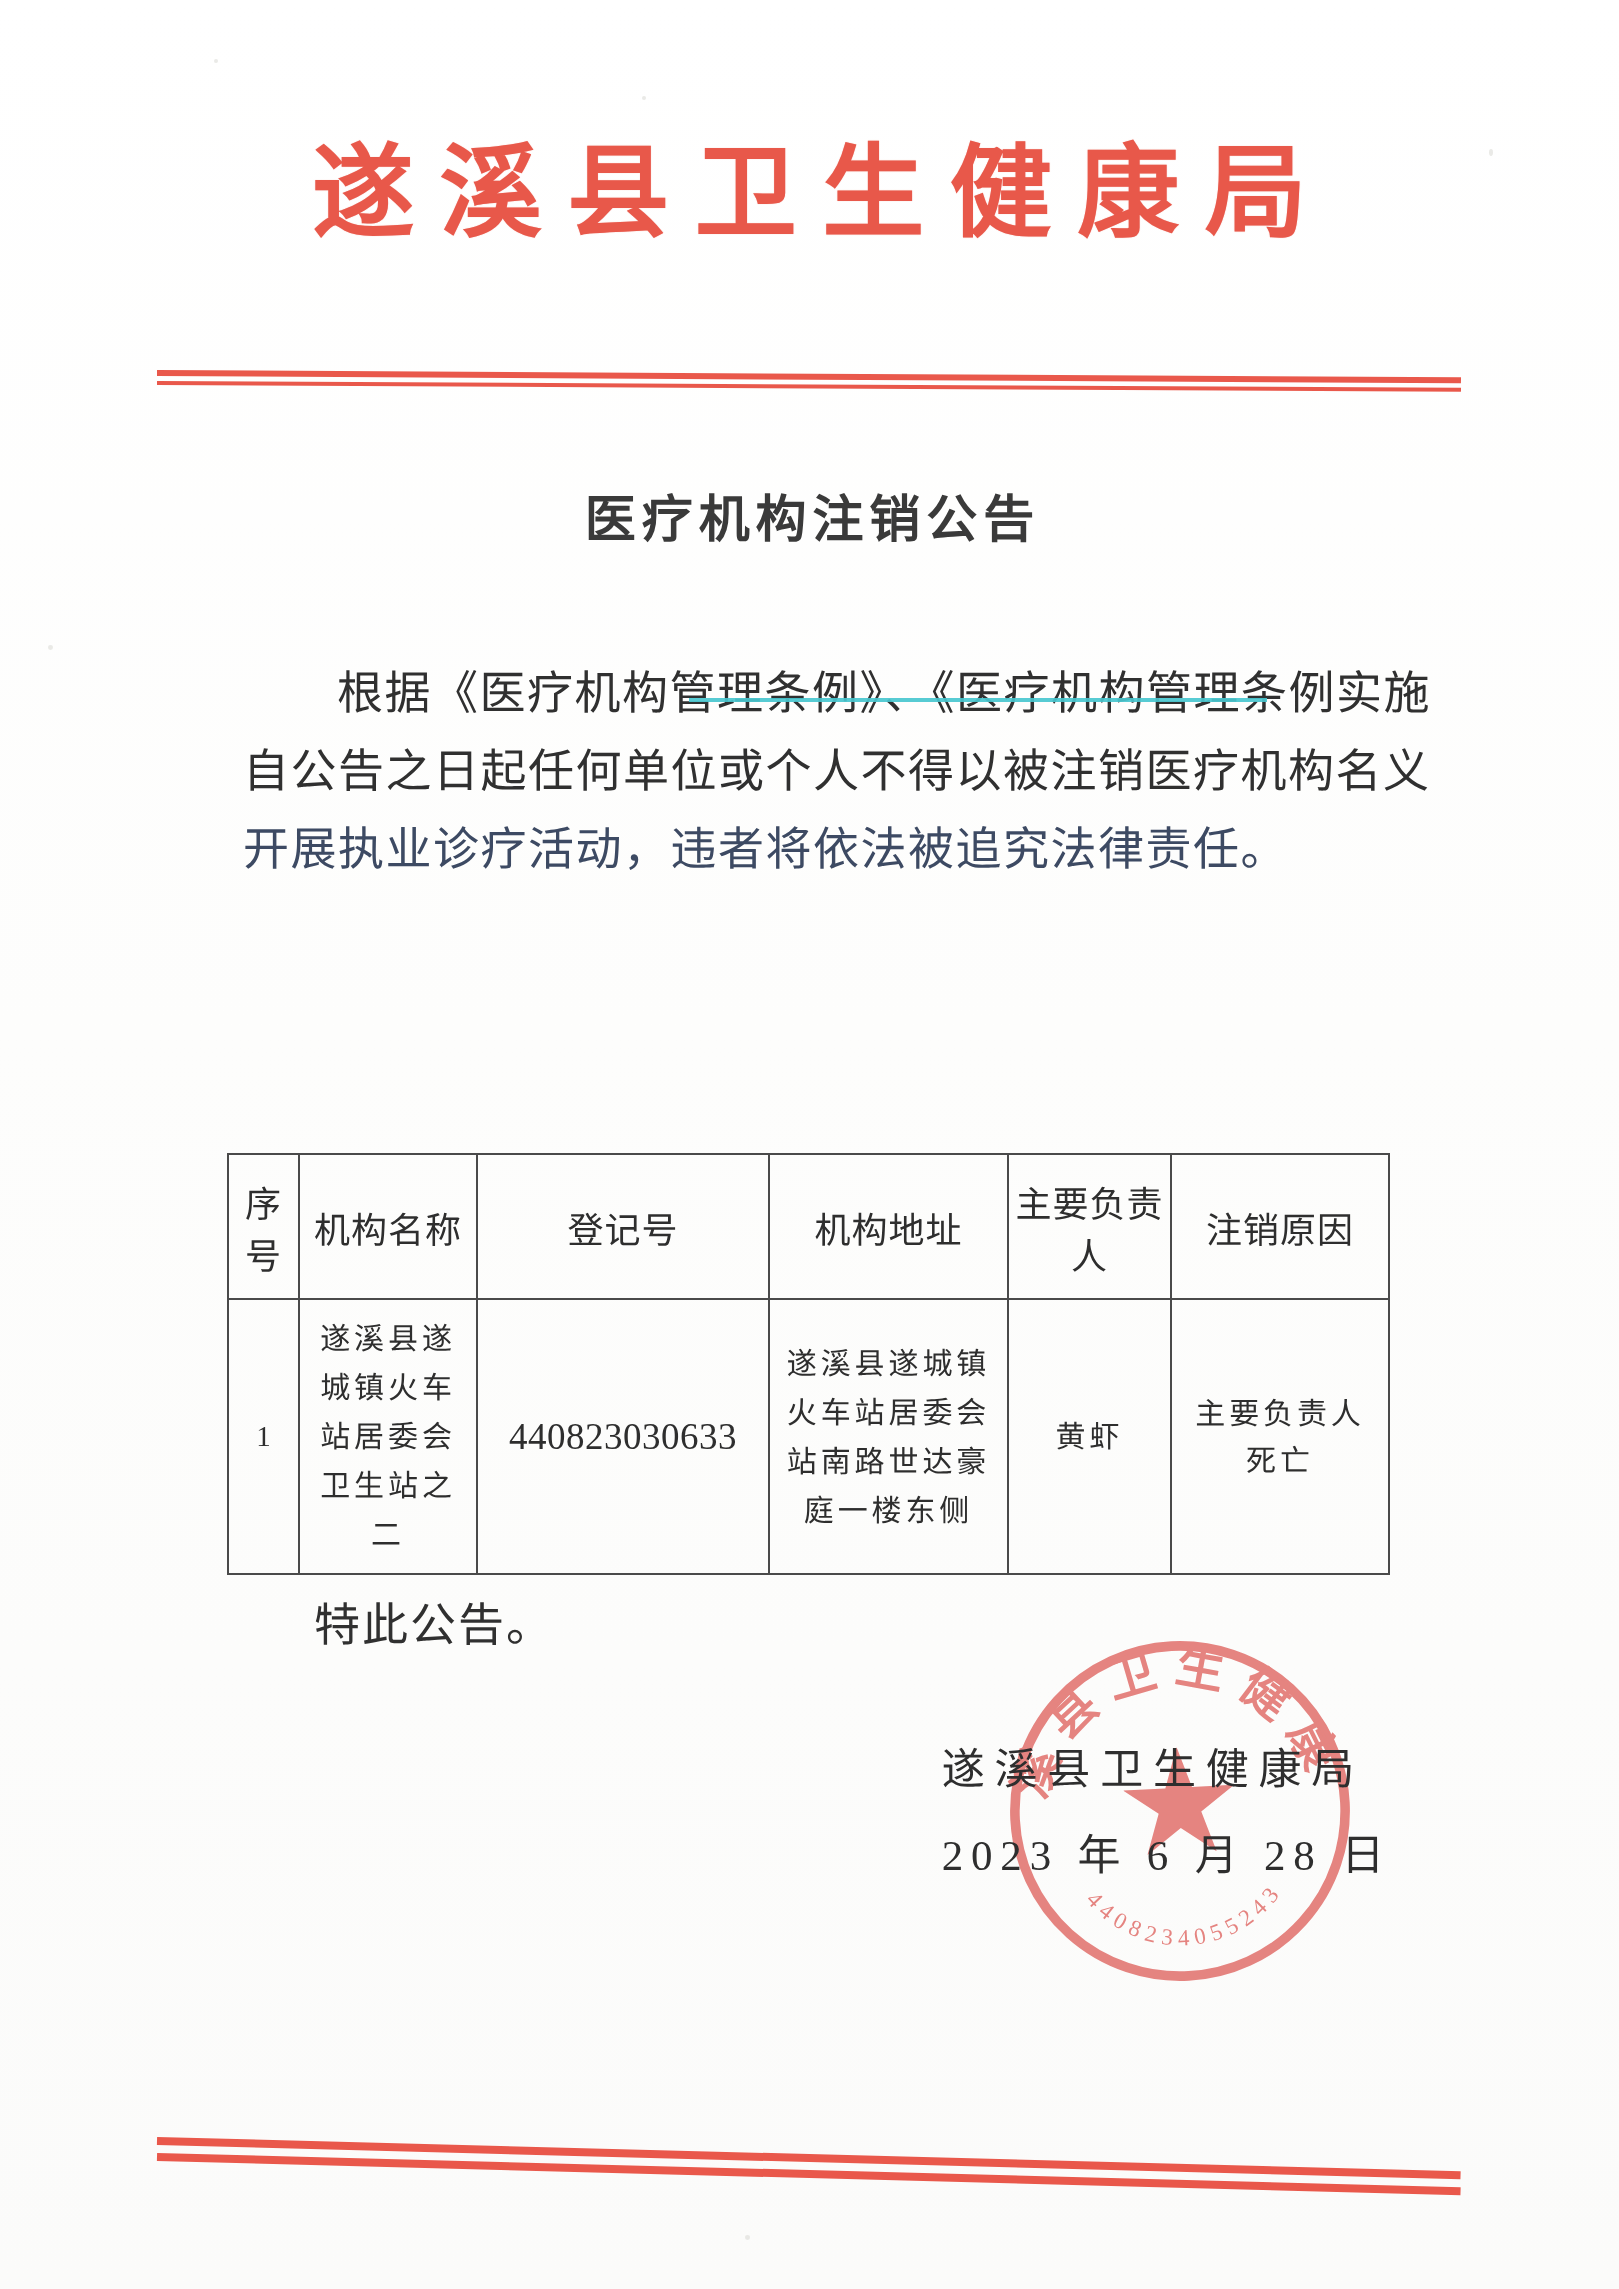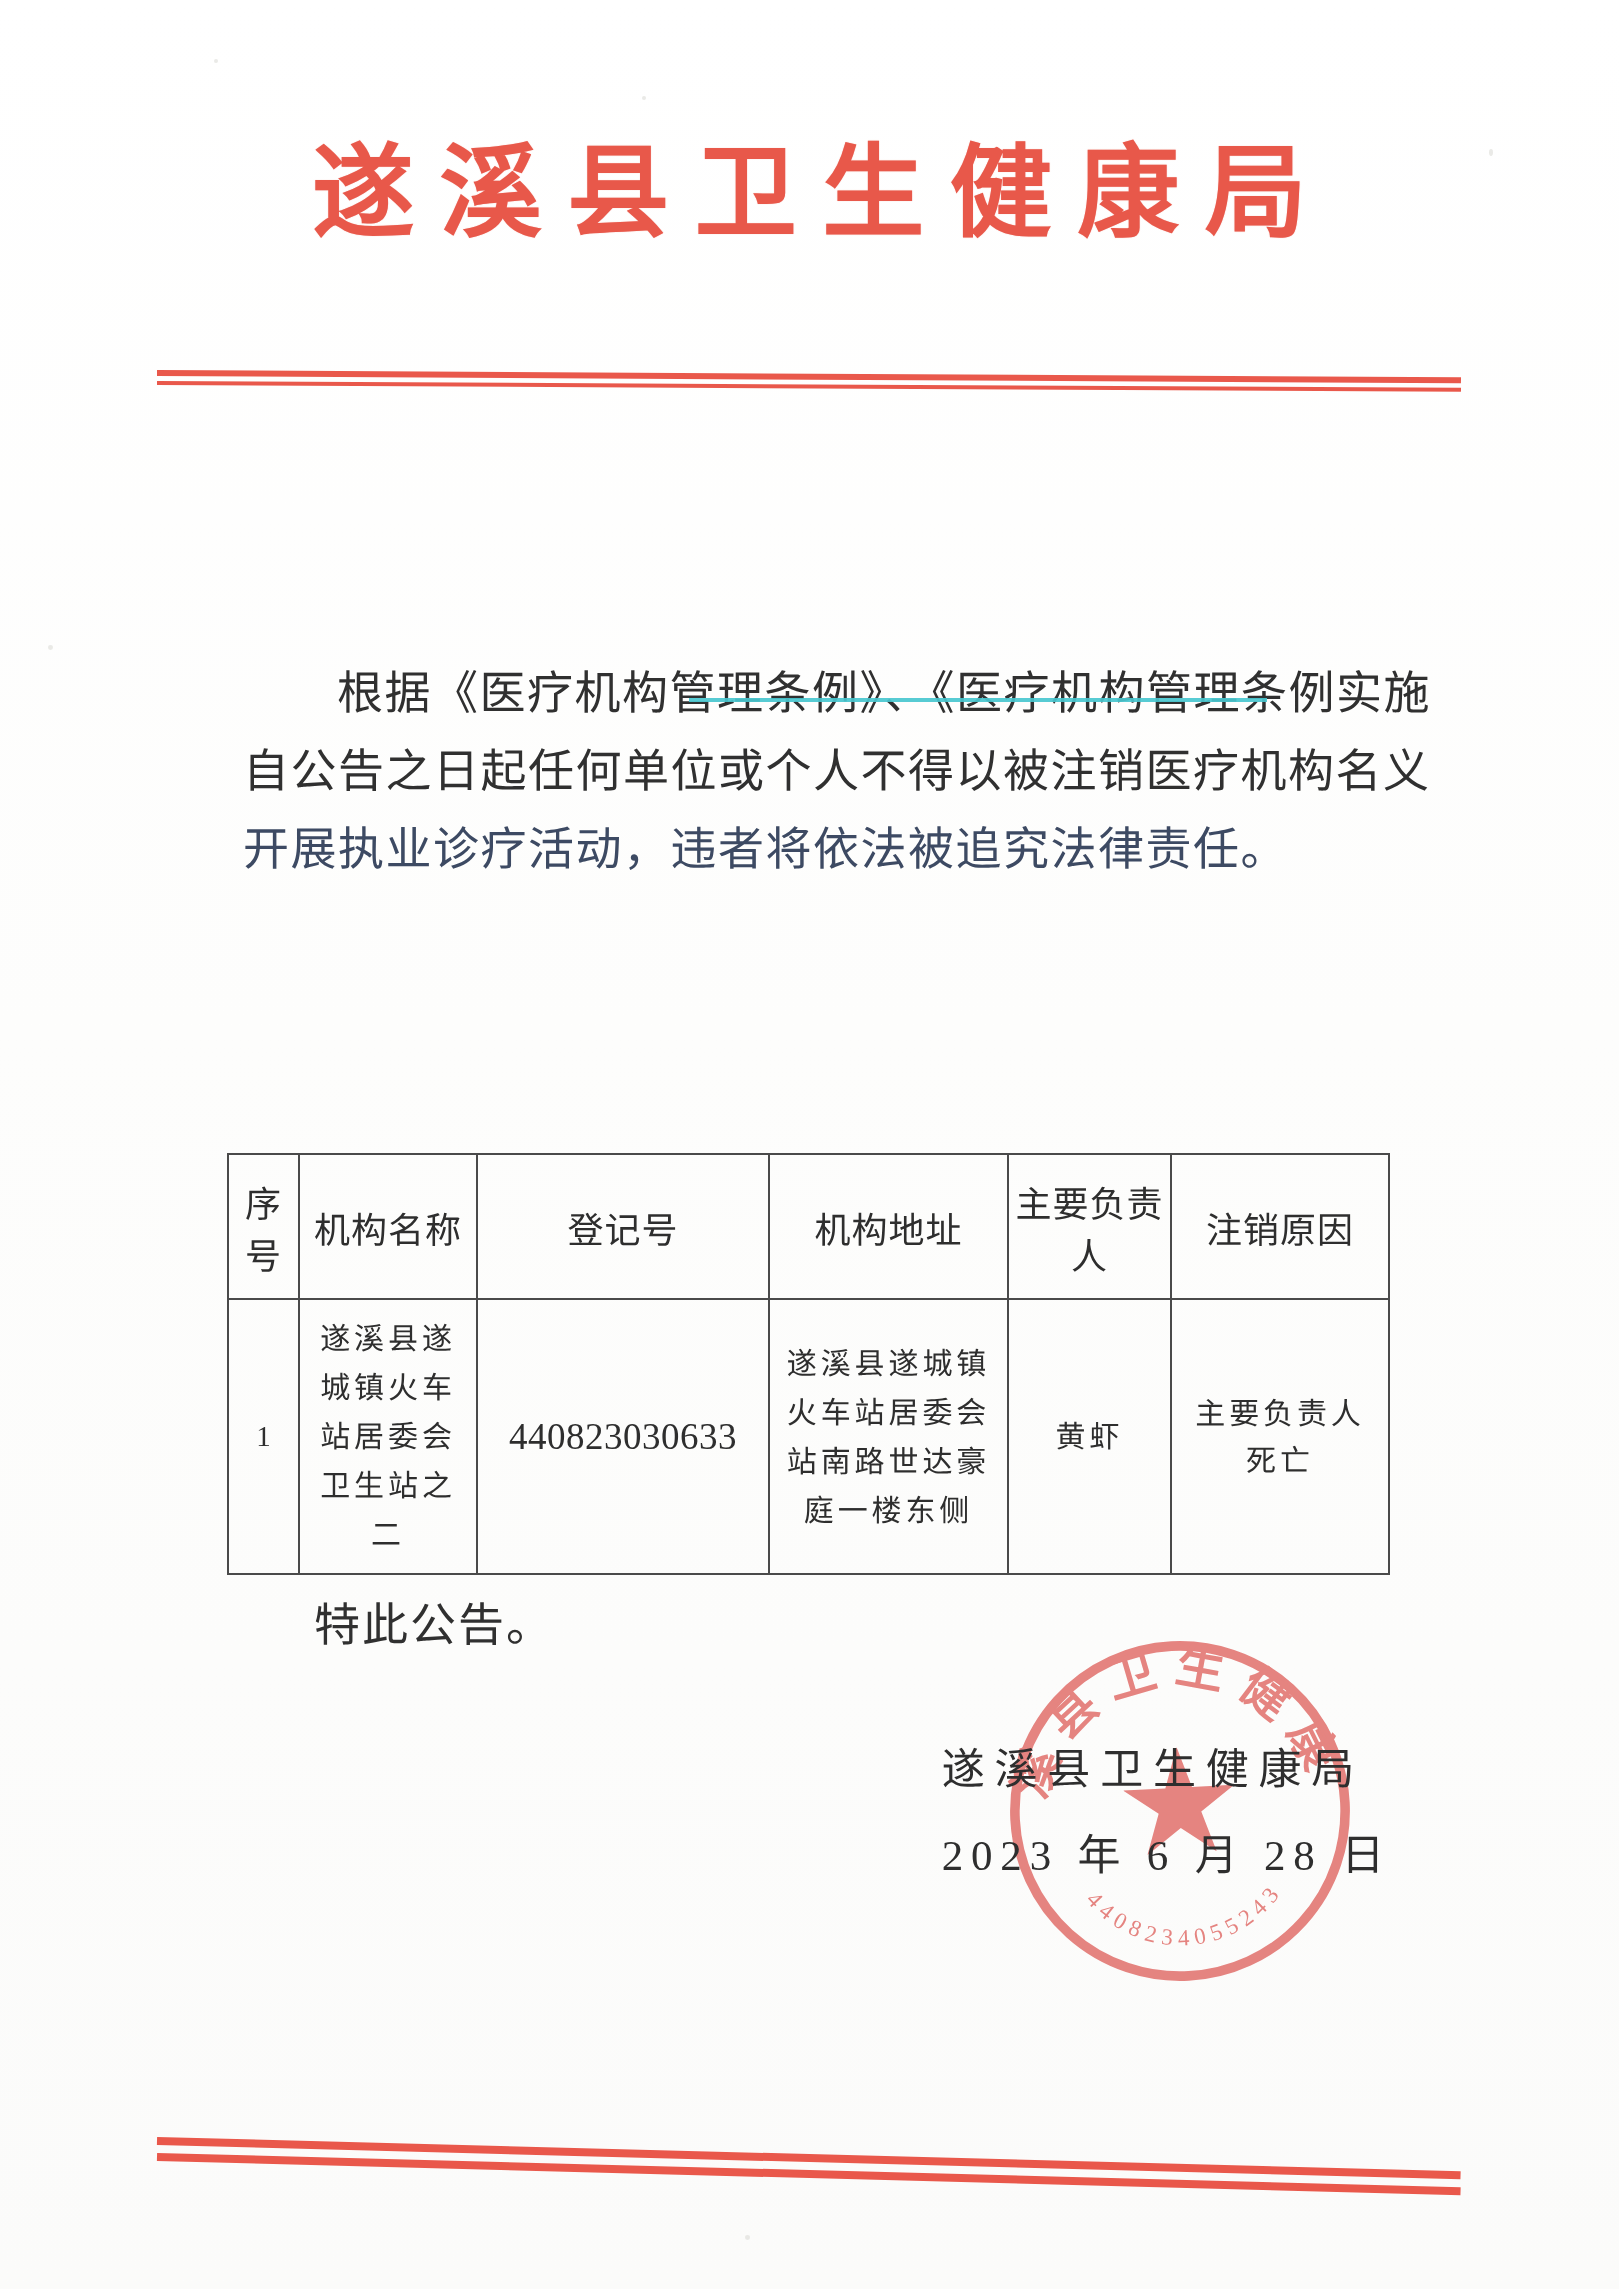--- a/index.html
+++ b/index.html
@@ -214,20 +214,21 @@
   <div class="speck" style="left:745px;top:2235px;width:4.9px;height:4.9px;"></div>
   <div class="speck" style="left:642px;top:96px;width:3.9px;height:3.9px;"></div>
 
   <div class="letterhead">遂溪县卫生健康局</div>
 
   <div class="rule-top">
     <i class="l1"></i>
       <i class="l2"></i>
   </div>
 
+  <div class="doc-title">医疗机构注销公告</div>
 
   <div class="body-copy">
     <span class="ln indent">根据《医疗机构管理条例》、《医疗机构管理条例实施</span>
     <span class="strike-mark"></span>
     <span class="ln">自公告之日起任何单位或个人不得以被注销医疗机构名义</span>
     <span class="ln ink-blue">开展执业诊疗活动，违者将依法被追究法律责任。</span>
   </div>
 
   <table class="reg-table">
     <colgroup>

